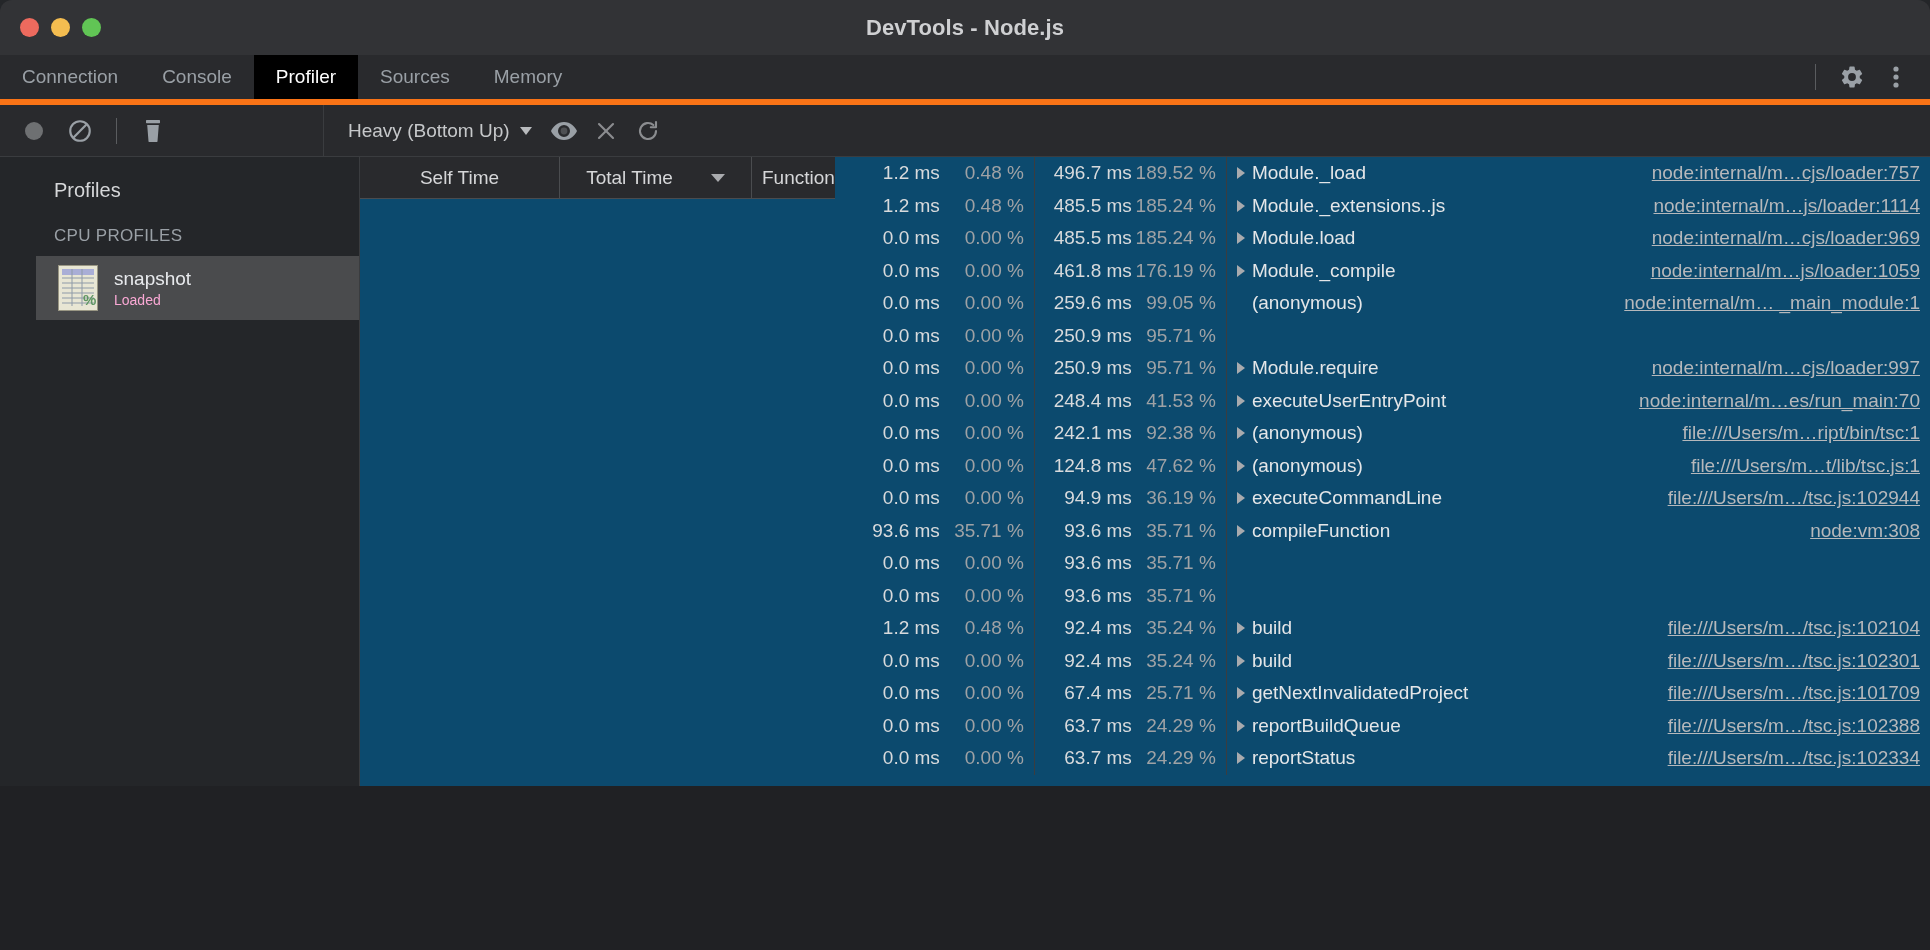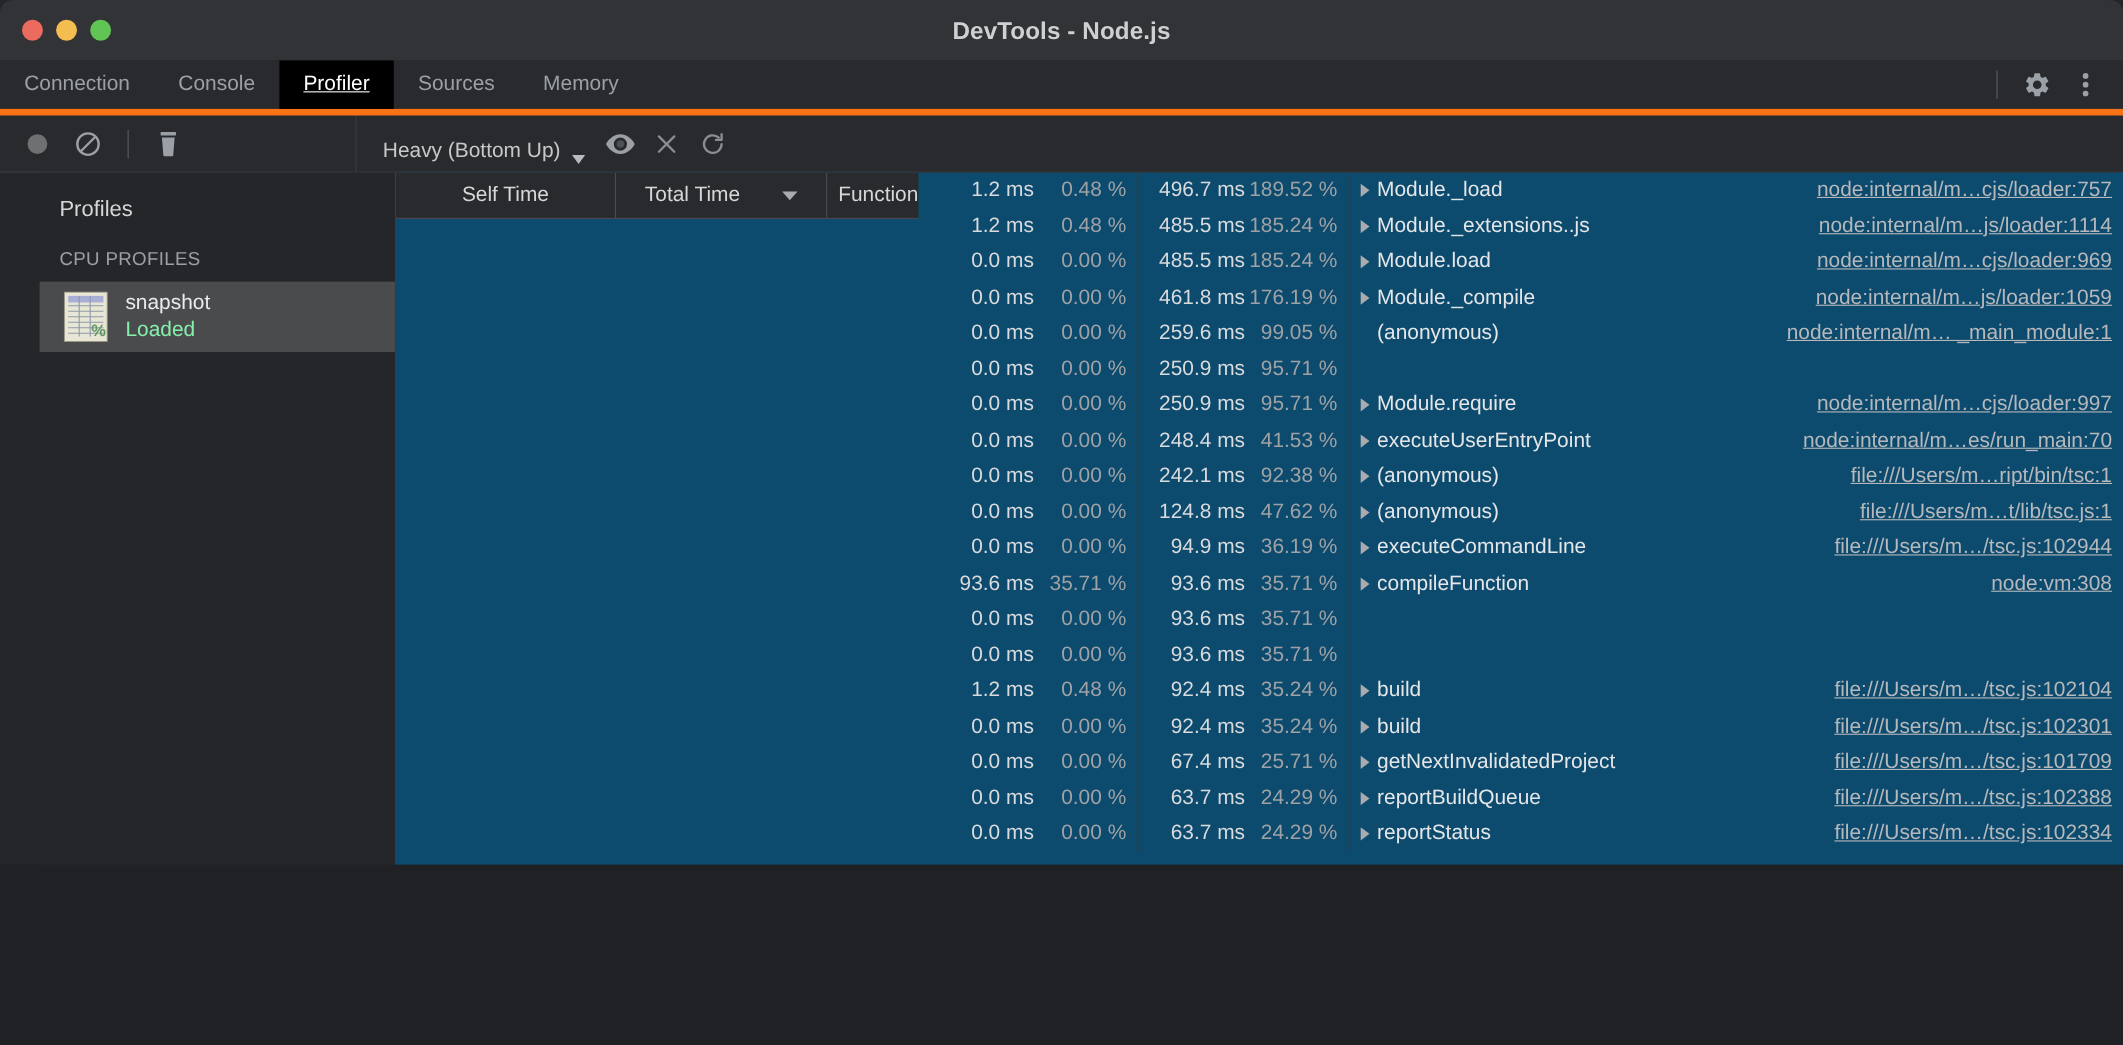--- a/index.html
+++ b/index.html
@@ -53,21 +53,20 @@
     display: flex; align-items: center;
     padding: 0 22px;
     font-size: 19px;
     color: #9aa0a6;
     cursor: default;
     white-space: nowrap;
   }
   .tab.active {
     background: #000000;
     color: #ffffff;
-    text-decoration: underline;
   }
   .tabbar-right {
     margin-left: auto;
     display: flex; align-items: center; gap: 4px;
     padding-right: 14px;
   }
   .tb-sep {
     width: 1px; height: 26px; background: #5a5c5f; margin: 0 12px 0 4px;
   }
   .icon-btn {
@@ -92,21 +91,21 @@
     border-right: 1px solid #3a3c3f;
   }
   .tl-sep { width: 1px; height: 26px; background: #5a5c5f; margin: 0 10px; }
   .toolbar-right {
     flex: 1;
     display: flex; align-items: center;
     padding-left: 14px;
     gap: 2px;
   }
   .dropdown {
-    display: flex; align-items: flex-end; gap: 10px;
+    display: flex; align-items: center; gap: 10px;
     font-size: 19px; color: #c6c8ca;
     padding: 0 10px; height: 36px;
     cursor: default;
   }
   .caret-down {
     width: 0; height: 0;
     border-left: 6px solid transparent;
     border-right: 6px solid transparent;
     border-top: 8px solid #b8babd;
   }
@@ -131,21 +130,21 @@
     letter-spacing: 0.3px;
   }
   .profile-item {
     display: flex; align-items: center; gap: 16px;
     padding: 9px 0 9px 22px;
     background: #4a4b4d;
     cursor: default;
   }
   .profile-meta { display: flex; flex-direction: column; gap: 2px; }
   .profile-name { font-size: 19px; color: #e8eaed; line-height: 1.15; }
-  .profile-status { font-size: 19px; color: #86efac; line-height: 1.15; }
+  .profile-status { font-size: 14px; color: #f9a8d4; line-height: 1.15; }
 
   
   .snap-icon { width: 40px; height: 46px; display: block; }
 
   
   .table-wrap {
     flex: 1; min-width: 0;
     background: #0c4a6e;
     display: flex; flex-direction: row;
     overflow: hidden;

